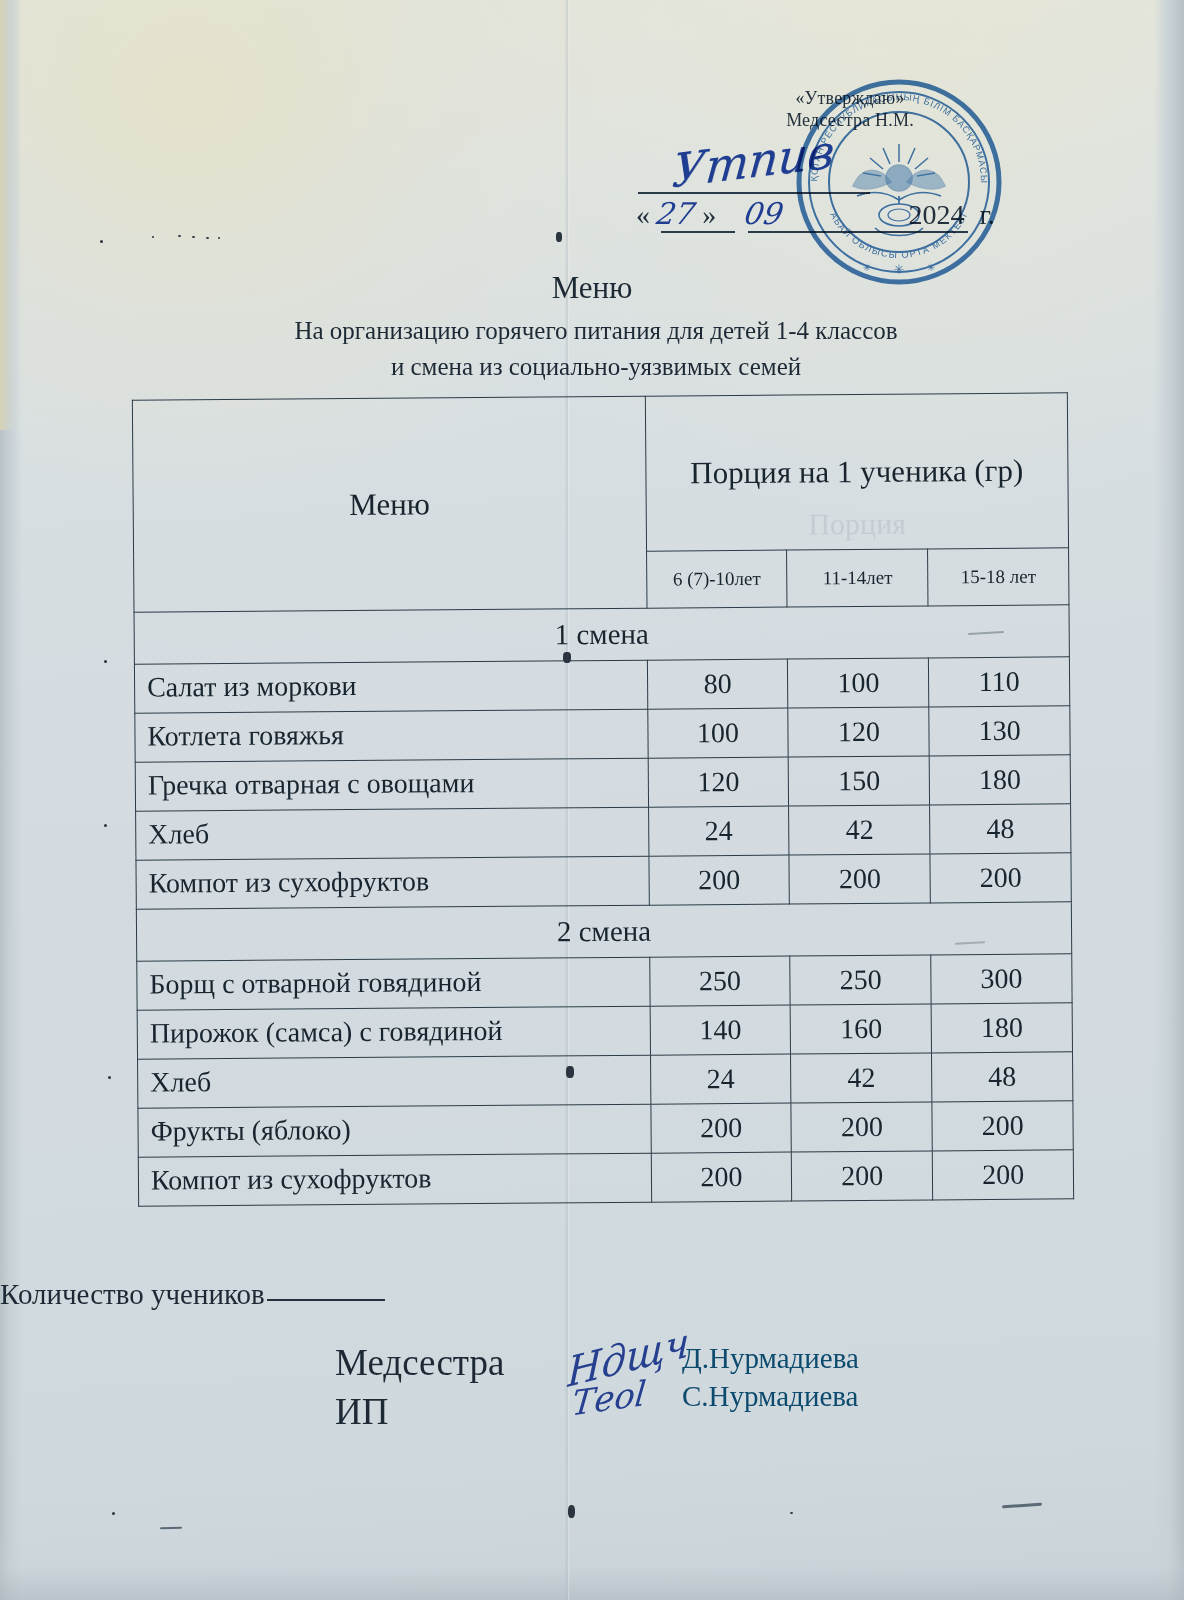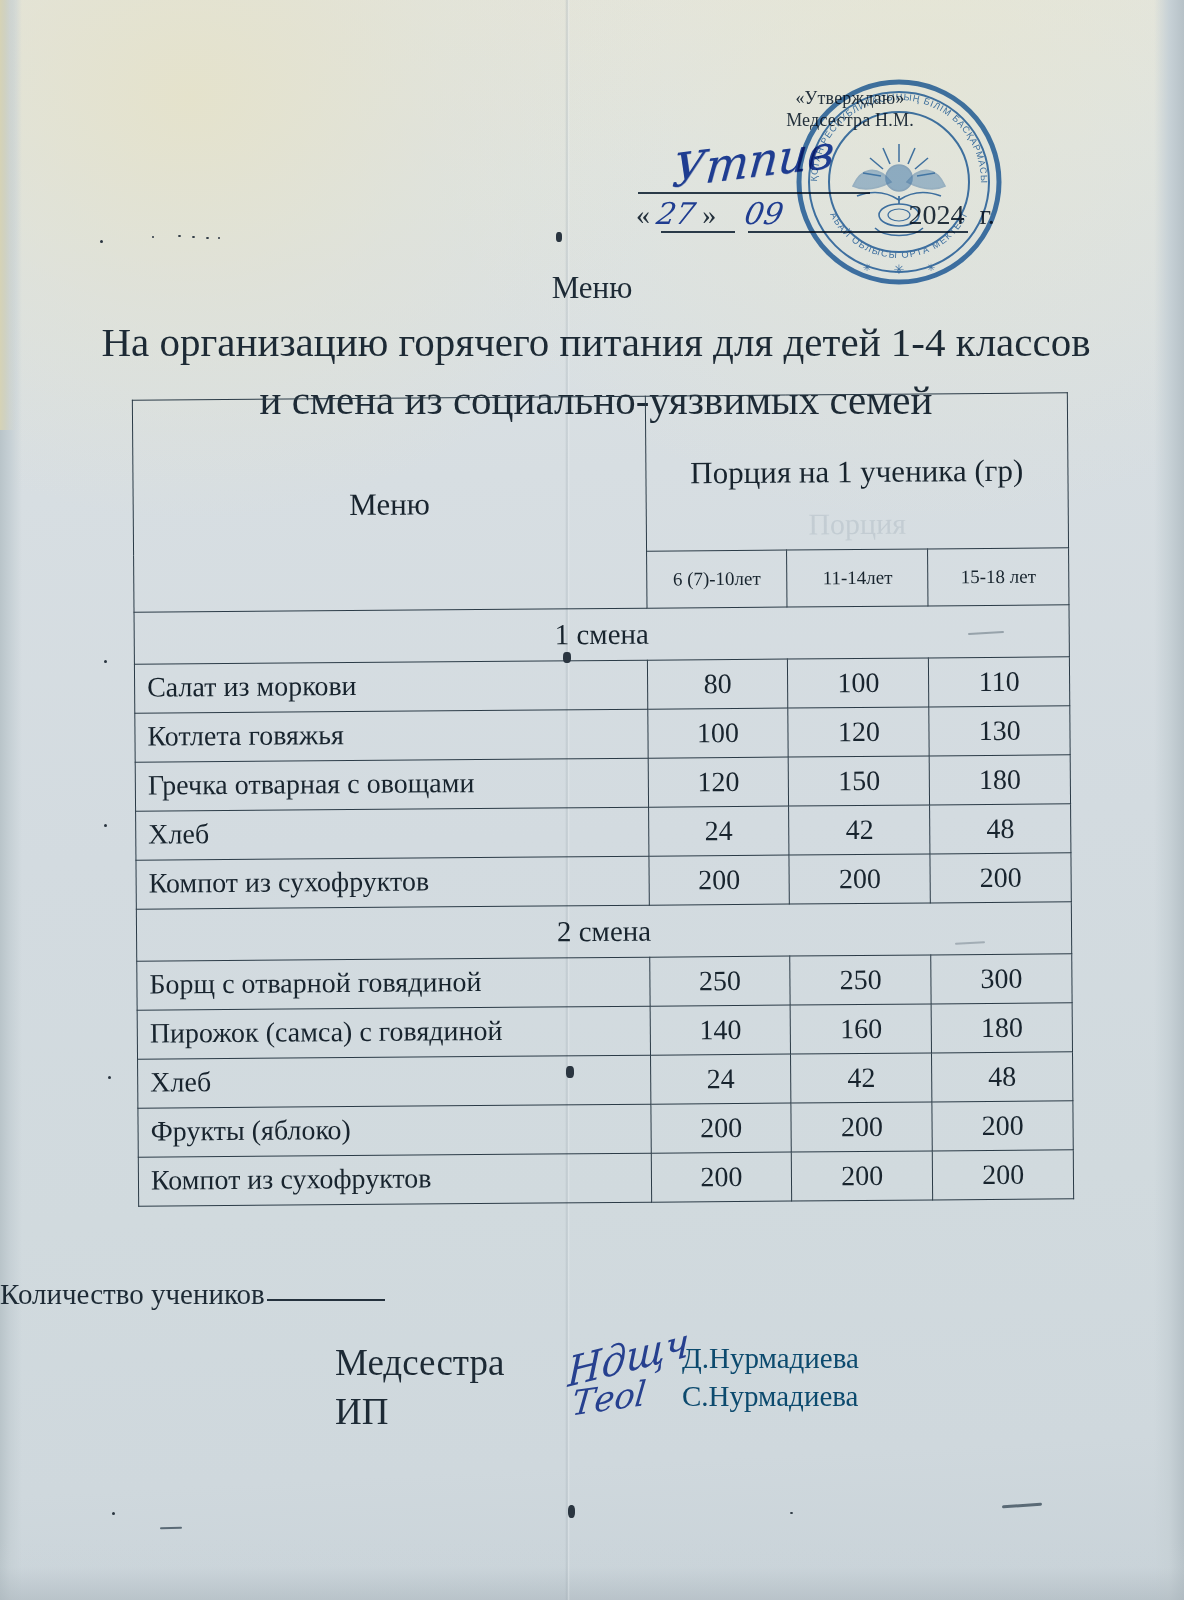--- a/index.html
+++ b/index.html
@@ -147,21 +147,21 @@
     left: 0; right: 0;
     top: 272px;
     text-align: center;
     color: #1d2a35;
   }
   #title-main {
     font-size: 31px;
     line-height: 1.0;
   }
   #title-sub1, #title-sub2 {
-    font-size: 41px;
+    font-size: 25px;
     line-height: 1.42;
     padding-left: 8px;
   }
   #title-sub1 { margin-top: 10px; }
 
   
   #tablewrap {
     position: absolute;
     left: 135px;
     top: 396px;

